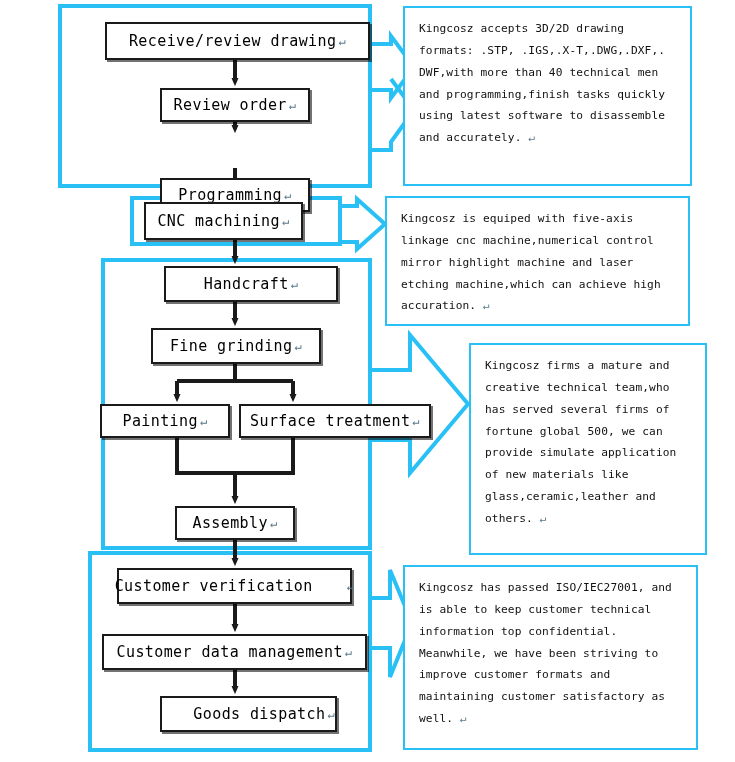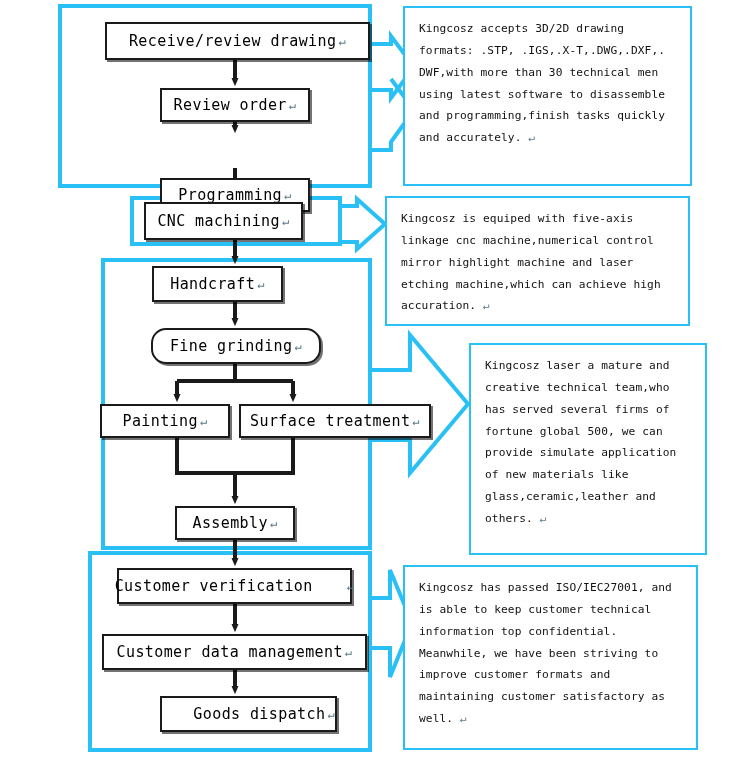--- a/index.html
+++ b/index.html
@@ -114,25 +114,25 @@
       <span class="pilcrow">↵</span>
     </div>
     <div class="flow-box" style="left: 160px; top: 134px; width: 150px; height: 34px; margin-top: 44px;">
       <span>Programming</span>
       <span class="pilcrow">↵</span>
     </div>
     <div class="flow-box" style="left: 144px; top: 202px; width: 159px; height: 38px;">
       <span>CNC machining</span>
       <span class="pilcrow">↵</span>
     </div>
-    <div class="flow-box" style="left: 152px; top: 266px; width: 131px; height: 36px; justify-content: center;">
+    <div class="flow-box" style="left: 164px; top: 266px; width: 174px; height: 36px; justify-content: center;">
       <span>Handcraft</span>
       <span class="pilcrow">↵</span>
     </div>
-    <div class="flow-box" style="left: 151px; top: 328px; width: 170px; height: 36px; border-radius: 15px;">
+    <div class="flow-box" style="left: 151px; top: 328px; width: 170px; height: 36px;">
       <span>Fine grinding</span>
       <span class="pilcrow">↵</span>
     </div>
     <div class="flow-box" style="left: 100px; top: 404px; width: 130px; height: 34px;">
       <span>Painting</span>
       <span class="pilcrow">↵</span>
     </div>
     <div class="flow-box" style="left: 239px; top: 404px; width: 192px; height: 34px;">
       <span>Surface treatment</span>
       <span class="pilcrow">↵</span>
@@ -151,34 +151,34 @@
     </div>
     <div class="flow-box" style="left: 160px; top: 696px; width: 177px; height: 36px; justify-content: flex-end;">
       <span>Goods dispatch</span>
       <span class="pilcrow">↵</span>
     </div>
   </div>
 <div id="callouts-layer">
     <div class="callout" style="left: 403px; top: 6px; width: 289px; height: 180px;">
       <div><span>Kingcosz accepts 3D/2D drawing</span></div>
       <div><span>formats:  .STP,  .IGS,.X-T,.DWG,.DXF,.</span></div>
-      <div><span>DWF,with more than 30 technical men</span></div>
+      <div><span>DWF,with more than 40 technical men</span></div>
+      <div><span>and programming,finish tasks quickly</span></div>
       <div><span>using latest software to disassemble</span></div>
-      <div><span>and programming,finish tasks quickly</span></div>
       <div><span>and accurately.</span><span class="pilcrow"> ↵</span></div>
     </div>
     <div class="callout" style="left: 385px; top: 196px; width: 305px; height: 130px;">
       <div><span>Kingcosz is equiped with five-axis</span></div>
       <div><span>linkage cnc machine,numerical control</span></div>
       <div><span>mirror highlight machine and laser</span></div>
       <div><span>etching machine,which can achieve high</span></div>
       <div><span>accuration.</span><span class="pilcrow"> ↵</span></div>
     </div>
     <div class="callout" style="left: 469px; top: 343px; width: 238px; height: 212px;">
-      <div><span>Kingcosz laser a mature and</span></div>
+      <div><span>Kingcosz firms a mature and</span></div>
       <div><span>creative technical team,who</span></div>
       <div><span>has served several firms of</span></div>
       <div><span>fortune global 500, we can</span></div>
       <div><span>provide simulate application</span></div>
       <div><span>of new materials like</span></div>
       <div><span>glass,ceramic,leather and</span></div>
       <div><span>others.</span><span class="pilcrow"> ↵</span></div>
     </div>
     <div class="callout" style="left: 403px; top: 565px; width: 295px; height: 185px;">
       <div><span>Kingcosz has passed ISO/IEC27001, and</span></div>

